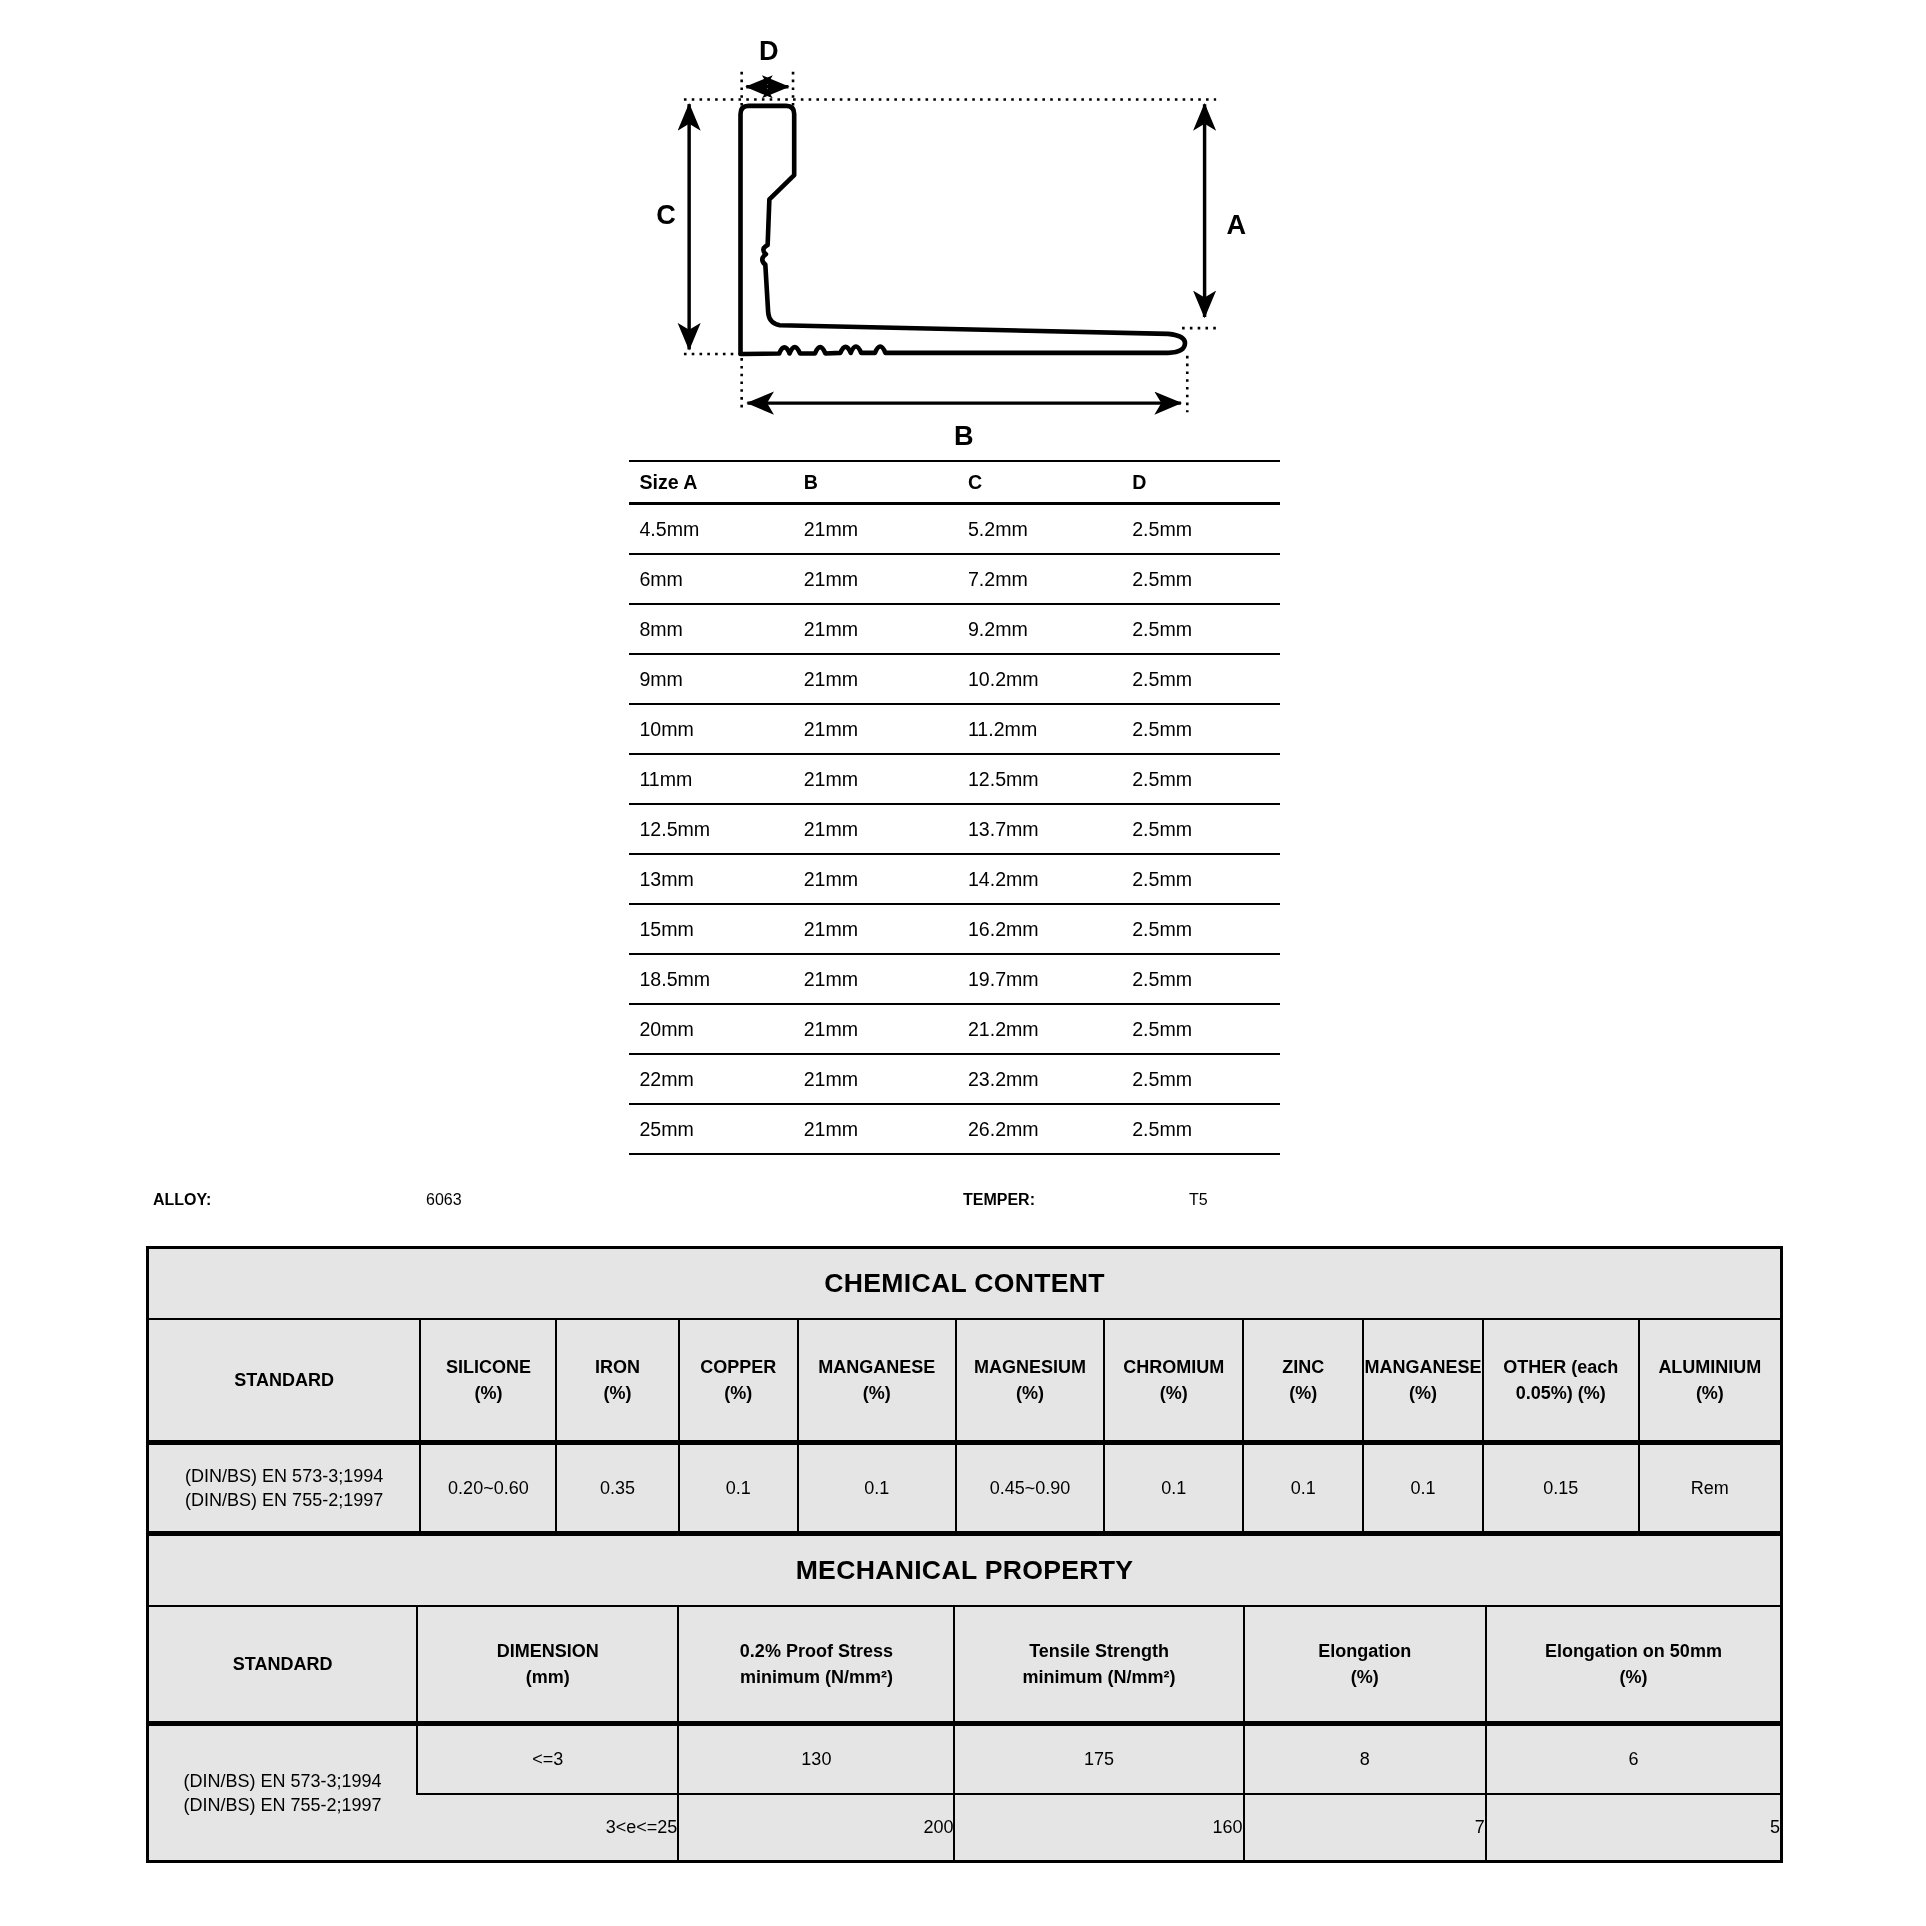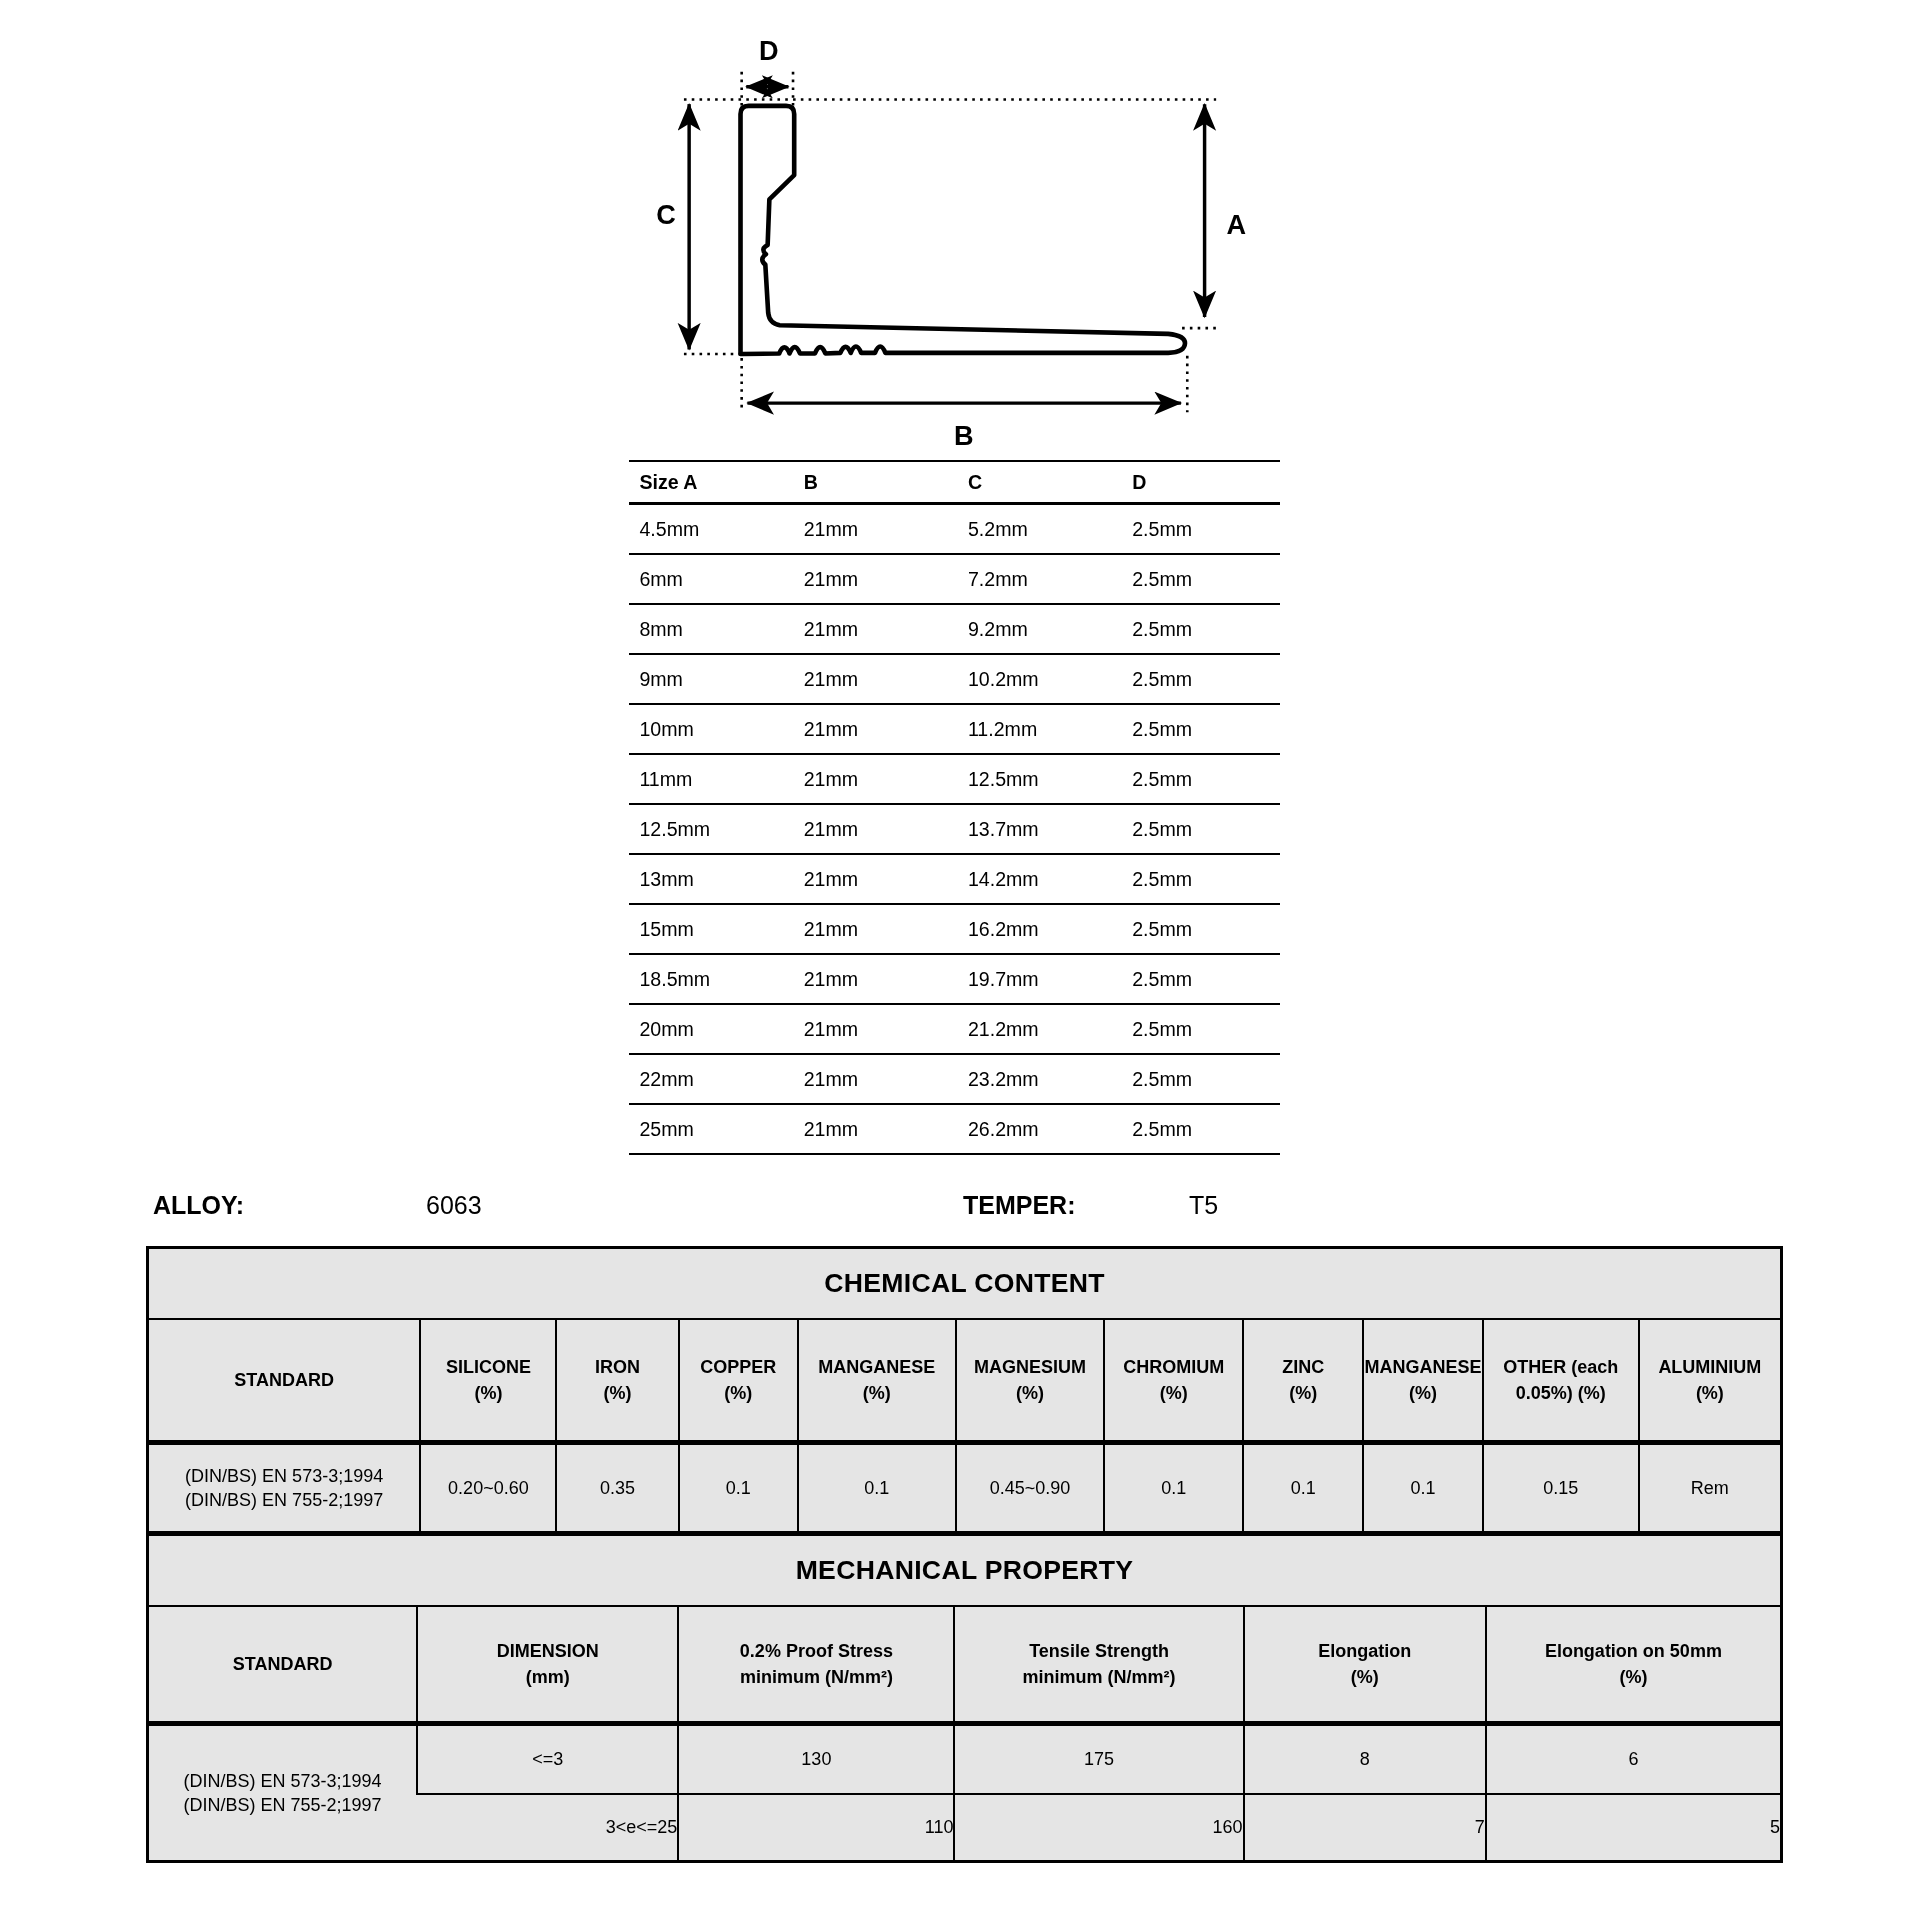--- a/index.html
+++ b/index.html
@@ -29,21 +29,21 @@
     white-space: nowrap;
   }
   table.size thead td {
     font-weight: bold;
     border-top: 2.9px solid #000;
     border-bottom: 3.5px solid #000;
     height: 40px;
   }
 
   
-  .alloy-line { top: 1191px; height: 35px; font-size: 25px; }
+  .alloy-line { top: 1191px; height: 35px; font-size: 16px; }
   .alloy-line .lbl { font-weight: bold; }
 
   
   #spec-wrap {
     left: 146px; top: 1246px; width: 1637px;
     border: 3.5px solid #000; box-sizing: border-box; background: #e5e5e5;
   }
   .spec-title {
     height: 69px;
     display: flex; align-items: center; justify-content: center;
@@ -369,21 +369,21 @@
           <div>(DIN/BS) EN 755-2;1997</div>
         </td>
         <td class="r1">&lt;=3</td>
         <td class="r1">130</td>
         <td class="r1">175</td>
         <td class="r1">8</td>
         <td class="r1">6</td>
       </tr>
       <tr>
         <td class="r2">3&lt;e&lt;=25</td>
-        <td class="r2">110</td>
+        <td class="r2">200</td>
         <td class="r2">160</td>
         <td class="r2">7</td>
         <td class="r2">5</td>
       </tr>
     </tbody>
       </table>
   </div>
 
 </div>
 

